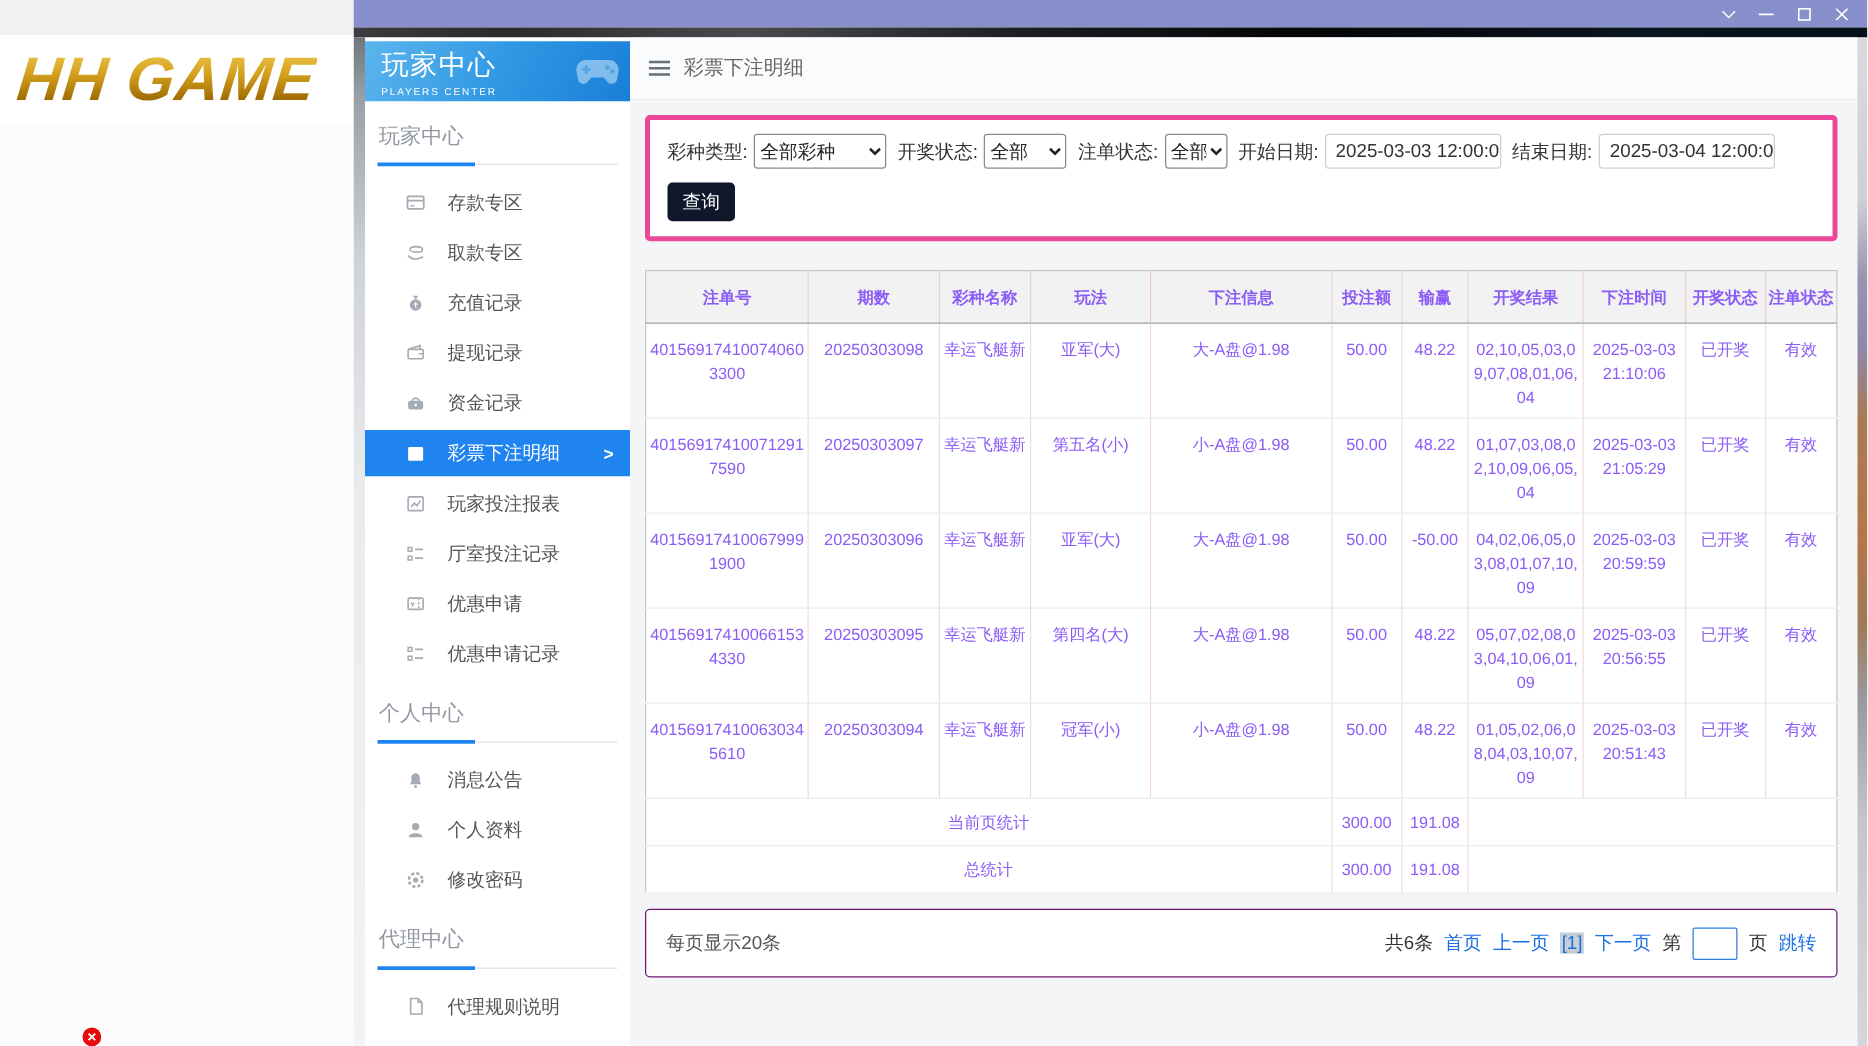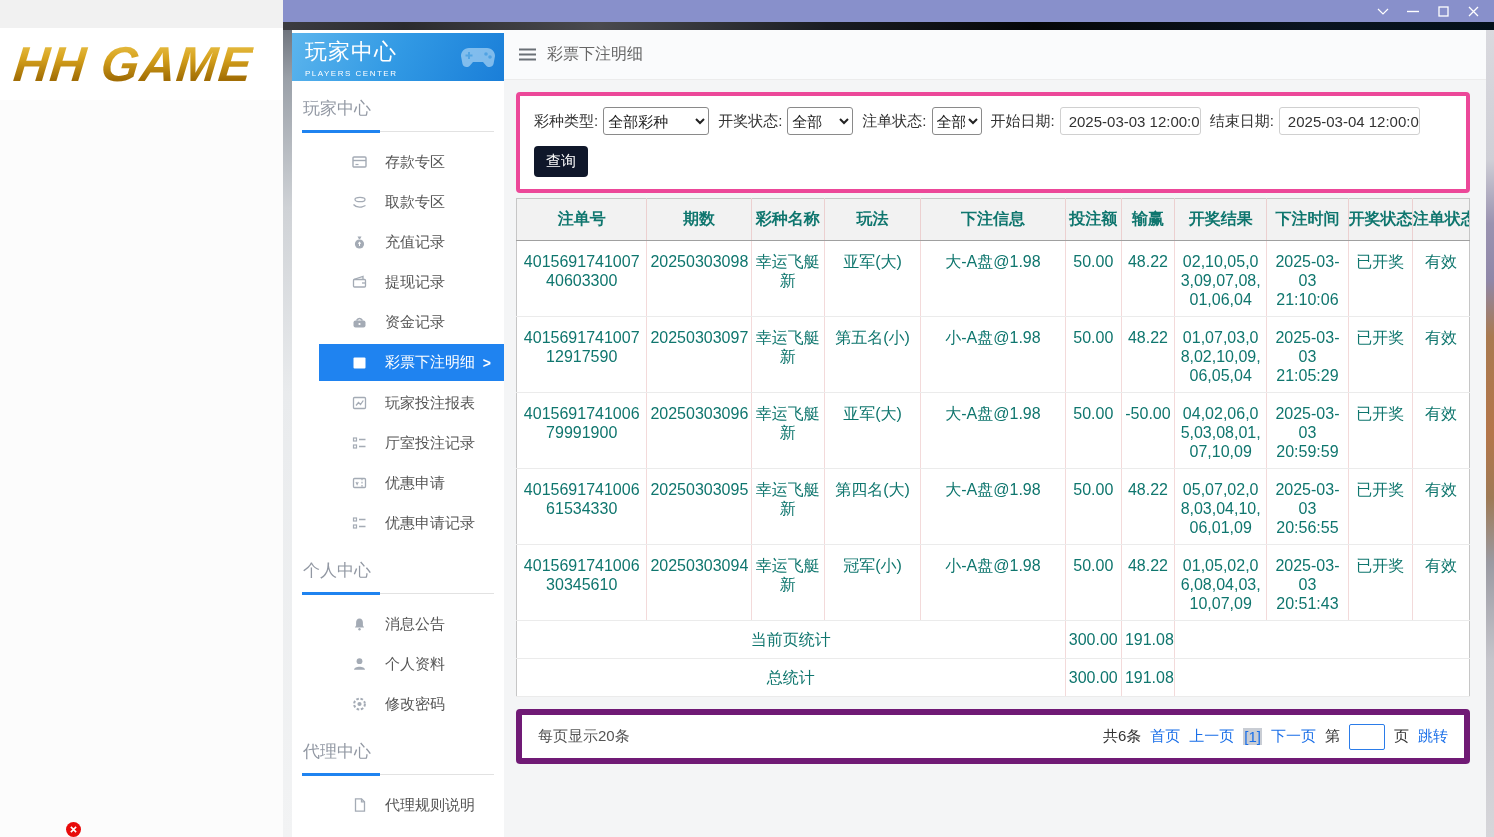--- a/index.html
+++ b/index.html
@@ -29,21 +29,21 @@
 
   
   .sidebar { width:212px; background:#ffffff; overflow:hidden; }
   .sb-header { height:48px; margin-top:3px; padding:0 8px 0 13px; display:flex; align-items:center; justify-content:space-between;
     background:linear-gradient(115deg,#5cb5ed 0%,#3199e4 50%,#1a7ed8 100%); color:#fff; }
   .sb-title { font-size:22px; letter-spacing:1px; }
   .sb-sub { font-size:8px; letter-spacing:1.5px; margin-top:2px; }
   .sb-gamepad { opacity:.55; display:inline-flex; }
   .sb-sec-head { position:relative; margin:16px 10px 0 10px; padding:0 0 11px 1px; font-size:17px; color:#9298a3; border-bottom:1px solid #e2e2e2; }
   .sb-sec-head::after { content:''; position:absolute; left:0; bottom:-2px; width:78px; height:3px; background:#1f83f0; }
-  .sb-list { list-style:none; margin-top:10px;margin-left:27px; }
+  .sb-list { list-style:none; margin-top:10px; }
   .menu-item { height:40px; display:flex; align-items:center; padding-left:31px; font-size:15px; color:#555; cursor:pointer; }
   .mi-icon { width:18px; height:17px; color:#a4abb5; display:inline-flex; align-items:center; justify-content:center; flex:0 0 auto; }
   .mi-icon svg { width:17px; height:16px; }
   .mi-label { margin-left:17px; white-space:nowrap; }
   .menu-item.active { background:#1f83f0; color:#fff; position:relative; height:37px; margin:2px 0; }
   .menu-item.active .mi-icon { color:#fff; }
   .menu-item.active .mi-caret { position:absolute; right:13px; font-size:14px; font-weight:bold; color:#fff; }
 
   
   .main { flex:1; background:#f4f5f6; display:flex; flex-direction:column; min-width:0; }
@@ -54,29 +54,29 @@
 
   .filter-card { background:#fff; border:4px solid #ec4899; border-radius:4px; padding:11px 14px 12px; }
   .filter-row { display:flex; align-items:center; }
   .filter-row label { font-size:15px; color:#333; white-space:nowrap; margin-left:9px; }
   .filter-row label:first-child { margin-left:0; }
   .sel { height:28px; font-size:15px; color:#222; border:1px solid #8a8a8a; border-radius:3px; background:#fff; margin-left:5px; }
   .w115 { width:106px; } .w66 { width:66px; } .w50 { width:50px; }
   .dateinput { height:28px; width:141px; border:1px solid #d0d0d0; border-radius:3px; font-size:15px; color:#333; padding:0 0 0 8px; margin-left:5px; background:#fff; }
   .btn-search { margin-top:11px; width:54px; height:31px; background:#0f172a; border:none; border-radius:4px; color:#fff; font-size:15px; cursor:pointer; }
 
-  table.grid { margin-top:5px; border-collapse:collapse; table-layout:fixed; width:954px; background:#fff; font-size:16px; color:#0f766e; border:1px solid #c6c6c6; }
+  table.grid { margin-top:23px; border-collapse:collapse; table-layout:fixed; width:954px; background:#fff; font-size:13px; color:#8b5cf6; border:1px solid #c6c6c6; }
   .grid th { background:#f2f2f2; font-weight:bold; height:42px; text-align:center; border-right:1px solid #ecd0d0; border-bottom:1px solid #a0a0a0; padding:0; white-space:nowrap; overflow:hidden; }
   .grid td { border-right:1px solid #f3dada; border-bottom:1px solid #ebebeb; text-align:center; vertical-align:top; padding:11px 3px 0; line-height:19px; }
   .grid th:last-child, .grid td:last-child { border-right:none; }
   .grid tr.datarow { height:76px; }
   .grid td.ba { word-break:break-all; }
   .grid tr.sumrow td { height:38px; vertical-align:middle; padding:0 3px; }
 
-  .footer-card { margin-top:12px; height:55px; background:#fff; border:6px solid #701a75; border-radius:4px; display:flex; justify-content:space-between; align-items:center; padding:0 16px; }
+  .footer-card { margin-top:12px; height:55px; background:#fff; border:1px solid #701a75; border-radius:4px; display:flex; justify-content:space-between; align-items:center; padding:0 16px; }
   .psize { font-size:15px; color:#555; }
   .pager { display:flex; align-items:center; gap:9px; font-size:15px; color:#333; }
   .pager a { color:#1a6fe8; text-decoration:none; cursor:pointer; white-space:nowrap; }
   .pg-cur { color:#1a6fe8; background:#c9cdd4; padding:0 1px; }
   .jump-input { width:36px; height:26px; border:1px solid #2b7ce9; border-radius:2px; }
   .pg-static { white-space:nowrap; }
 </style>
 </head>
 <body>
 

